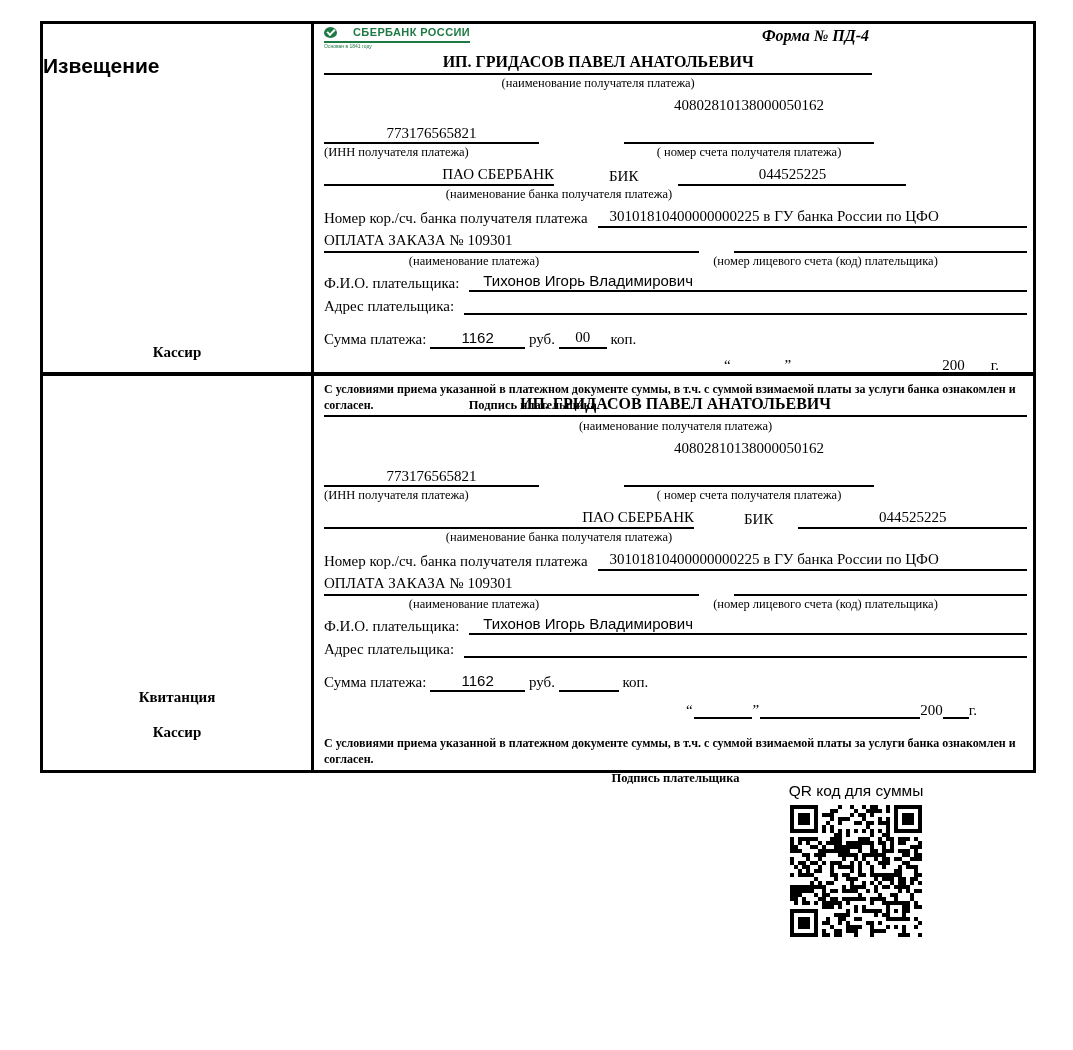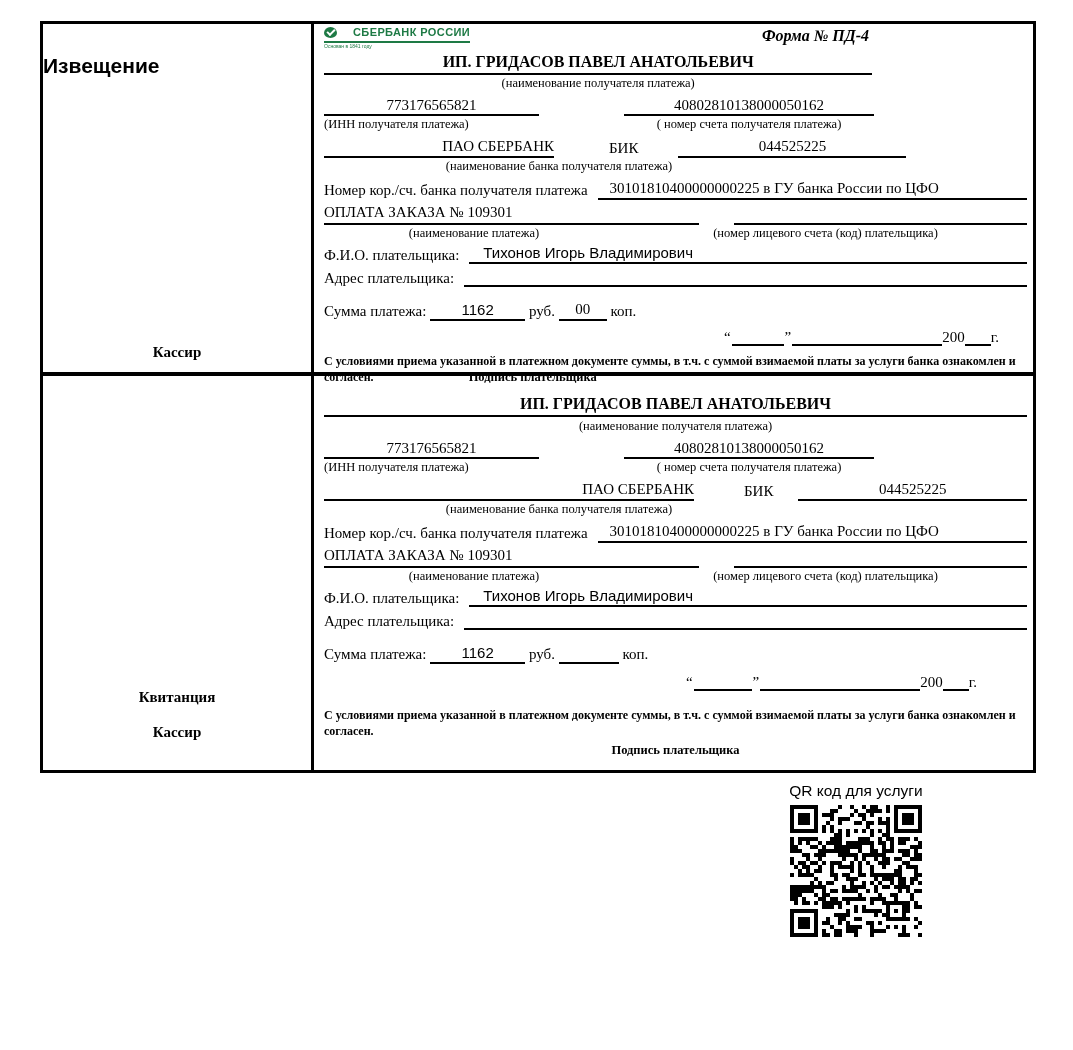--- a/index.html
+++ b/index.html
@@ -36,21 +36,21 @@
 
   
   .title-wrap{width:78%;text-align:center;font-weight:bold;font-size:16px;
               border-bottom:2px solid #000;padding-bottom:1px;}
   .r2 .title-wrap{width:100%;margin-top:16px;}
   .cap{font-size:12.5px;}
   .cap-recipient{width:78%;text-align:center;margin-top:1px;}
   .r2 .cap-recipient{width:100%;margin-top:2px;}
   .field{display:inline-block;border-bottom:2px solid #000;text-align:center;}
   .num-row{margin-top:4px;display:flex;}
-  .f-inn{width:215px;}
+  .f-inn{width:215px;margin-top:28px;}
   .f-acct{width:250px;margin-left:85px;}
   .cap-row{display:flex;margin-top:1px;}
   .c1{width:215px;text-align:left;}
   .c2{width:250px;margin-left:85px;text-align:center;}
   .bank-row{margin-top:4px;display:flex;align-items:flex-end;}
   .f-bank{width:230px;text-align:right;}
   .bik-lb{margin-left:55px;}
   .f-bik{width:228px;margin-left:40px;}
   .r2 .f-bank{width:370px;}
   .r2 .bik-lb{margin-left:50px;}
@@ -257,21 +257,21 @@
           <span>С условиями приема указанной в платежном документе суммы, в т.ч. с суммой взимаемой платы за услуги банка ознакомлен и согласен.</span>
         </div>
         <div class="sig-center">Подпись плательщика</div>
 
       </div>
     </div>
 
   </div>
 
   <div class="qr-wrap">
-    <div class="qr-caption">QR код для услуги</div>
+    <div class="qr-caption">QR код для суммы</div>
     <div class="qr">
         <svg xmlns="http://www.w3.org/2000/svg" width="132" height="132" fill="#000">
           <rect x="0" y="0" width="4" height="4"></rect>
           <rect x="4" y="0" width="4" height="4"></rect>
           <rect x="8" y="0" width="4" height="4"></rect>
           <rect x="12" y="0" width="4" height="4"></rect>
           <rect x="16" y="0" width="4" height="4"></rect>
           <rect x="20" y="0" width="4" height="4"></rect>
           <rect x="24" y="0" width="4" height="4"></rect>
           <rect x="48" y="0" width="4" height="4"></rect>

